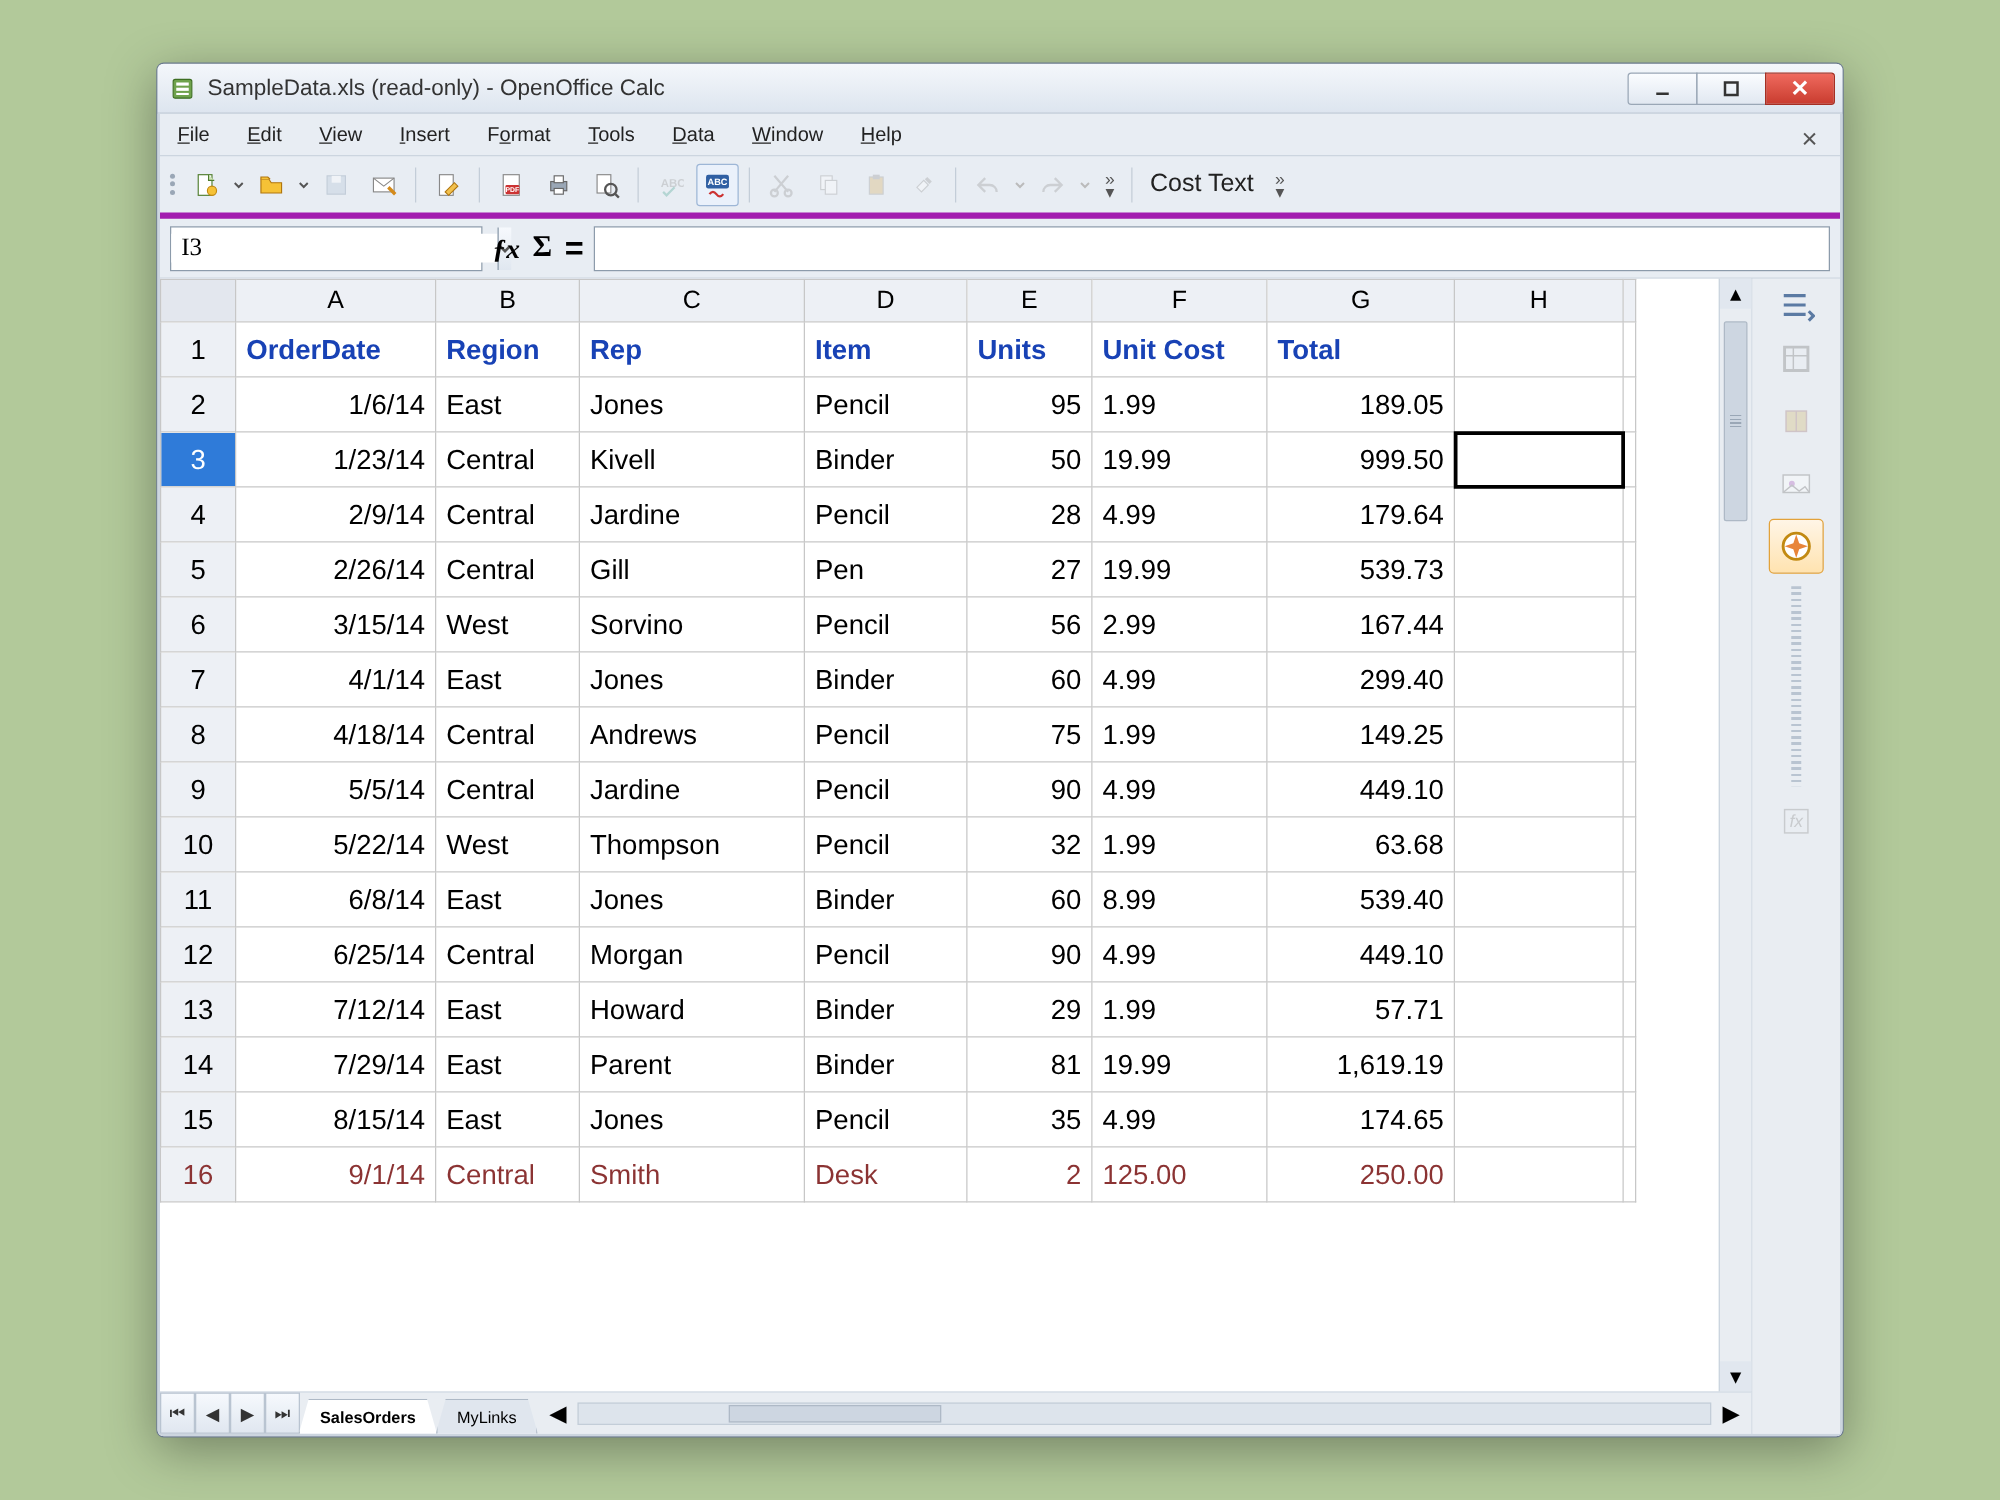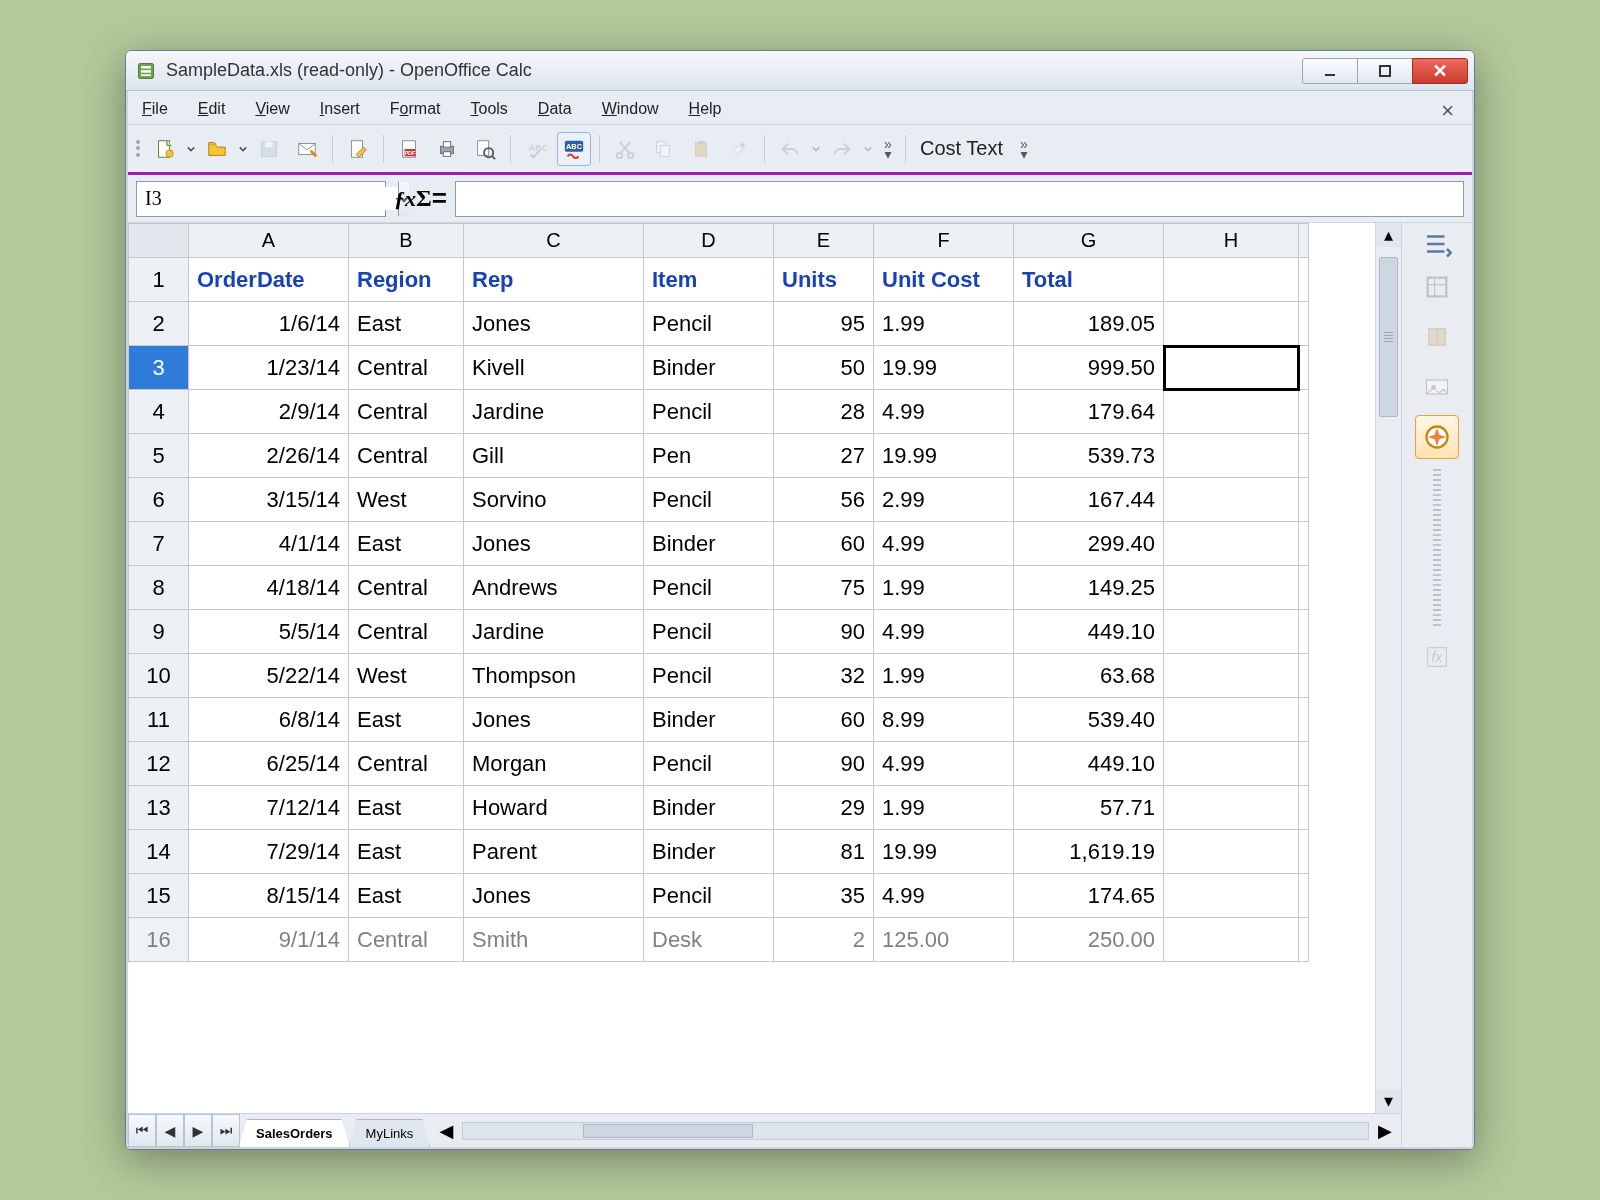--- a/index.html
+++ b/index.html
@@ -52,21 +52,21 @@
     padding:0 12px; gap:26px;
     color:#222; border-bottom:1px solid #ccd5df;
   }
   .menuitem { padding:4px 2px 6px 2px; font-size:16px; cursor:default; }
   .menuitem u { text-decoration:underline; }
   .menu-close { margin-left:auto; font-size:22px; color:#555; padding-right:6px;}
 
   
   .toolbar {
     height:50px; display:flex; align-items:center; padding:0 8px;
-    border-bottom:3px solid #a21caf;
+    border-bottom:5px solid #a21caf;
     gap:4px;
   }
   .gripper { width:8px; height:28px; display:flex; flex-direction:column; justify-content:space-around; padding:4px 0;}
   .gripper i{width:4px;height:4px;background:#9aa7b6;border-radius:50%;}
   .tbtn {
     width:34px; height:34px; border:1px solid transparent; border-radius:3px;
     display:flex; align-items:center; justify-content:center;
   }
   .tbtn.disabled svg, .tbtn.disabled span { opacity:.35; }
   .tbtn svg{width:22px;height:22px;}
@@ -80,21 +80,21 @@
   
   .formulabar{
     height:48px; display:flex; align-items:center; padding:4px 8px; gap:8px;
     border-bottom:1px solid #ccd5df;
   }
   .namebox{
     width:250px; height:36px; border:1px solid #8c9bab; background:#fff; display:flex; align-items:center;
   }
   .namebox input{flex:1;border:none;outline:none;font:20px serif;padding:0 8px;color:#000;}
   .namebox .dd{width:28px;height:100%;border-left:1px solid #8c9bab;background:linear-gradient(#f6f9fd,#e0e7f0);display:flex;align-items:center;justify-content:center;}
-  .fx-btns{display:flex;align-items:center;}
+  .fx-btns{display:flex;gap:10px;align-items:center;}
   .fx{font:italic 700 22px "Times New Roman",serif;color:#000;}
   .sigma{font:700 24px "Times New Roman",serif;color:#000;}
   .eq{font:700 26px Arial,serif;color:#000;}
   .formula-input{flex:1;height:36px;border:1px solid #8c9bab;background:#fff;}
 
   
   .content{flex:1;display:flex;min-height:0;}
   .sheet-wrap{flex:1;display:flex;flex-direction:column;min-width:0;border-right:1px solid #ccd5df;}
   .grid-area{flex:1;display:flex;min-height:0;}
   .grid-scroll{flex:1;overflow:hidden;position:relative;background:#fff;}
@@ -580,21 +580,21 @@
   <td class="num">8/15/14</td>
   <td class="txt">East</td>
   <td class="txt">Jones</td>
   <td class="txt">Pencil</td>
   <td class="num">35</td>
   <td class="txt">4.99</td>
   <td class="num">174.65</td>
   <td class=""></td>
   <td></td>
                     </tr>
-                    <tr style="height: 28px; color: #737373; overflow: hidden; margin-left: 33px;">
+                    <tr style="height: 28px; color: #7f1d1d; overflow: hidden; margin-left: 33px;">
                       <th class="rowhdr">16</th>
   <td class="num">9/1/14</td>
   <td class="txt">Central</td>
   <td class="txt">Smith</td>
   <td class="txt">Desk</td>
   <td class="num">2</td>
   <td class="txt">125.00</td>
   <td class="num">250.00</td>
   <td class=""></td>
   <td></td>

